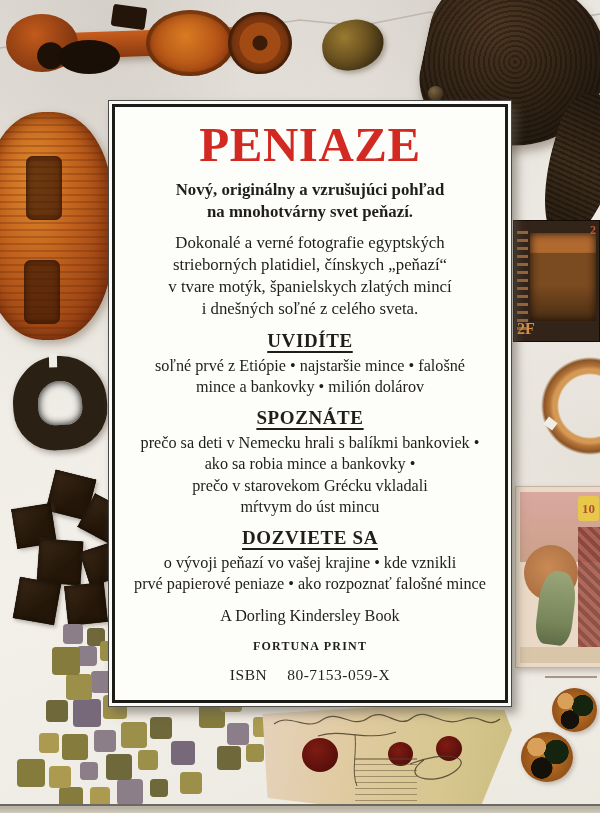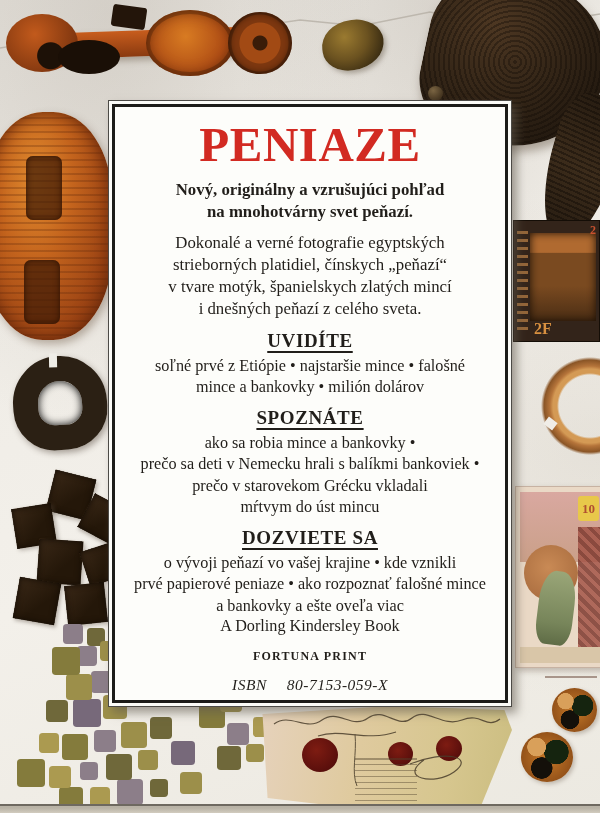--- a/index.html
+++ b/index.html
@@ -38,21 +38,21 @@
   .tagline{font-size:16.8px;line-height:22px;margin:0 0 9px;font-weight:bold;}
   .intro{font-size:16.8px;line-height:22px;margin:0 0 2px;}
   .sec-h{
     font-size:19px;line-height:22px;font-weight:bold;letter-spacing:.6px;margin:8px 0 4px;
     text-decoration:underline;text-underline-offset:4px;text-decoration-thickness:1.5px;
   }
   .sec-body{font-size:16.2px;line-height:21.5px;margin:0;}
   .colophon{margin-top:auto;}
   .publisher{font-size:16.2px;margin:0 0 13px;text-align:center;}
   .imprint{font-size:12px;letter-spacing:1.2px;margin:0 0 12px;font-weight:bold;}
-  .isbn{font-size:15.5px;margin:0;letter-spacing:.5px;font-style:italic;}
+  .isbn{font-size:15.5px;margin:0;letter-spacing:.5px;}
   .isbn .num{margin-left:20px;}
 
   
   .rocker-bar{left:24px;top:30px;width:252px;height:26px;border-radius:13px;z-index:2;
     background:linear-gradient(#c85d1d,#8a3a10);transform:rotate(-2deg);
     box-shadow:2px 4px 6px rgba(120,105,88,.5);}
   .rocker-disc1{left:6px;top:14px;width:72px;height:58px;border-radius:50%;z-index:2;
     background:radial-gradient(circle at 62% 72%, #1d1107 0 13px, transparent 14px),
                radial-gradient(circle at 40% 35%, #c25a1c, #7a330e 80%);}
   .rocker-blob{left:58px;top:40px;width:62px;height:34px;border-radius:50%;background:#1a0f06;z-index:2;}
@@ -112,21 +112,21 @@
   .seal{position:absolute;border-radius:50%;
     background:radial-gradient(circle at 40% 35%, #7e1c12, #5a0f0c 70%, #40100c);}
   .p-textlines{position:absolute;left:95px;top:52px;width:62px;height:44px;opacity:.55;
     background:repeating-linear-gradient(180deg, rgba(80,66,44,.8) 0 1.5px, transparent 1.5px 6px);}
   .note2f{left:513px;top:220px;width:87px;height:122px;z-index:2;background:#33241a;
     border:1px solid #140d06;box-sizing:border-box;}
   .note2f .pic{position:absolute;left:16px;top:12px;width:66px;height:88px;
     background:linear-gradient(#b06a30 0 22%, #7a4a20 23% 60%, #4a2d14);box-shadow:inset 0 0 8px #1a0f05;}
   .note2f .strip{position:absolute;left:3px;top:10px;width:11px;height:100px;opacity:.65;
     background:repeating-linear-gradient(180deg, #c98a4a 0 3px, transparent 3px 8px);}
-  .note2f .val{position:absolute;left:20px;bottom:3px;color:#d89040;font-weight:bold;font-size:16px;}
+  .note2f .val{position:absolute;left:3px;bottom:3px;color:#d89040;font-weight:bold;font-size:16px;}
   .note2f .small{position:absolute;right:3px;top:2px;color:#c8512e;font-weight:bold;font-size:12px;}
   .ring{left:541px;top:357px;width:98px;height:98px;z-index:2;
     background:radial-gradient(circle, transparent 0 31px, #d49a55 33px 37px, #b5743a 40px, #8a5526 46px, transparent 49px);}
   .ring .gap{position:absolute;left:4px;top:62px;width:11px;height:9px;background:#f0ede7;transform:rotate(38deg);}
   .note10{left:515px;top:486px;width:90px;height:182px;z-index:2;background:#ead9c6;
     border:1px solid #c7b2a2;box-sizing:border-box;box-shadow:2px 3px 6px rgba(120,105,90,.4);}
   .note10 .band{position:absolute;left:4px;top:5px;width:80px;height:70px;
     background:linear-gradient(#d9a8a0,#caa089);}
   .note10 .chip{position:absolute;right:5px;top:9px;width:21px;height:25px;background:#e8c84a;
     border-radius:3px;color:#b05030;font-weight:bold;font-size:13px;line-height:25px;text-align:center;}
@@ -238,42 +238,41 @@
 
       <p class="tagline u">
         <span class="line">Nový, originálny a vzrušujúci pohľad</span>
         <span class="line">na mnohotvárny svet peňazí.</span>
       </p>
 
       <p class="intro u">
         <span class="line">Dokonalé a verné fotografie egyptských</span>
         <span class="line">strieborných platidiel, čínskych „peňazí“</span>
         <span class="line">v tvare motýk, španielskych zlatých mincí</span>
-        <span class="line">i dnešných peňazí z celého sveta.</span>
+        <span class="line">i dnešných soľné z celého sveta.</span>
       </p>
 
       <h2 class="sec-h">UVIDÍTE</h2>
       <p class="sec-body">
         <span class="line">soľné prvé z Etiópie • najstaršie mince • falošné</span>
         <span class="line">mince a bankovky • milión dolárov</span>
       </p>
 
       <h2 class="sec-h">SPOZNÁTE</h2>
       <p class="sec-body">
+        <span class="line">prečo sa deti v Nemecku hrali s balíkmi bankoviek •</span>
         <span class="line">ako sa robia mince a bankovky •</span>
-        <span class="line">prečo sa deti v Nemecku hrali s balíkmi bankoviek •</span>
         <span class="line">prečo v starovekom Grécku vkladali</span>
         <span class="line">mŕtvym do úst mincu</span>
       </p>
 
       <h2 class="sec-h">DOZVIETE SA</h2>
       <p class="sec-body">
         <span class="line">o vývoji peňazí vo vašej krajine • kde vznikli</span>
         <span class="line">prvé papierové peniaze • ako rozpoznať falošné mince</span>
-        <span class="line">a bankovky a ešte oveľa viac</span>
       </p>
 
       <div class="colophon">
         <p class="publisher">A Dorling Kindersley Book</p>
         <p class="imprint">FORTUNA PRINT</p>
         <p class="isbn">
           <span>ISBN</span><span class="num">80-7153-059-X</span>
         </p>
       </div>
 

